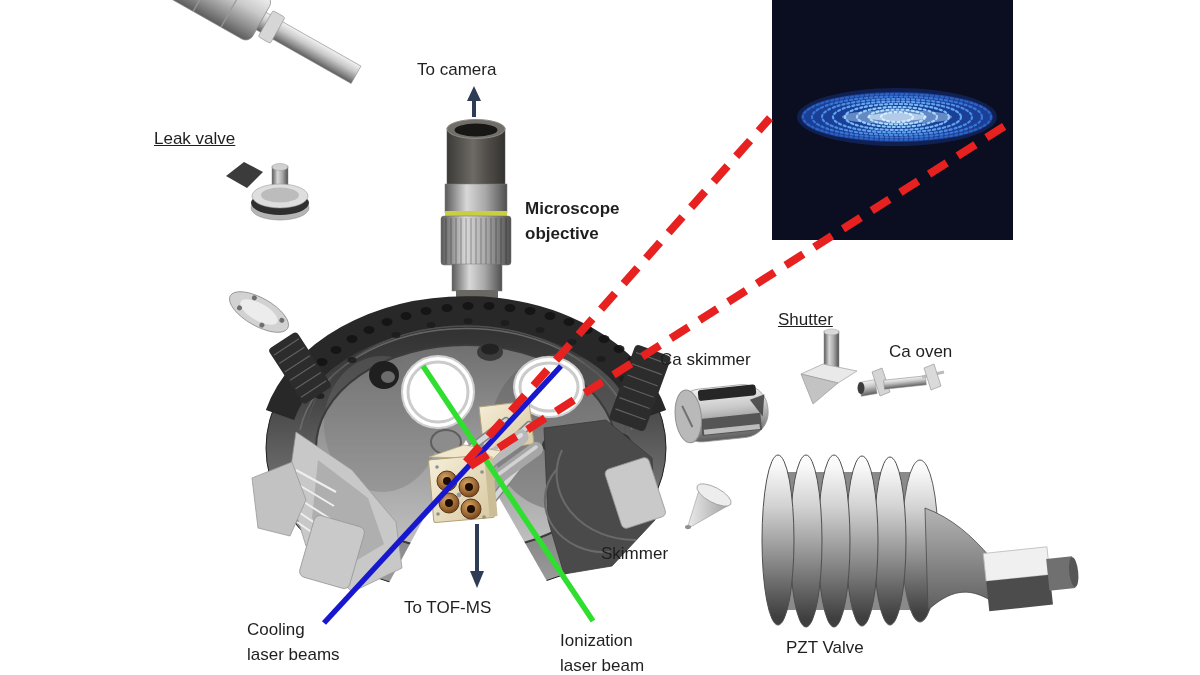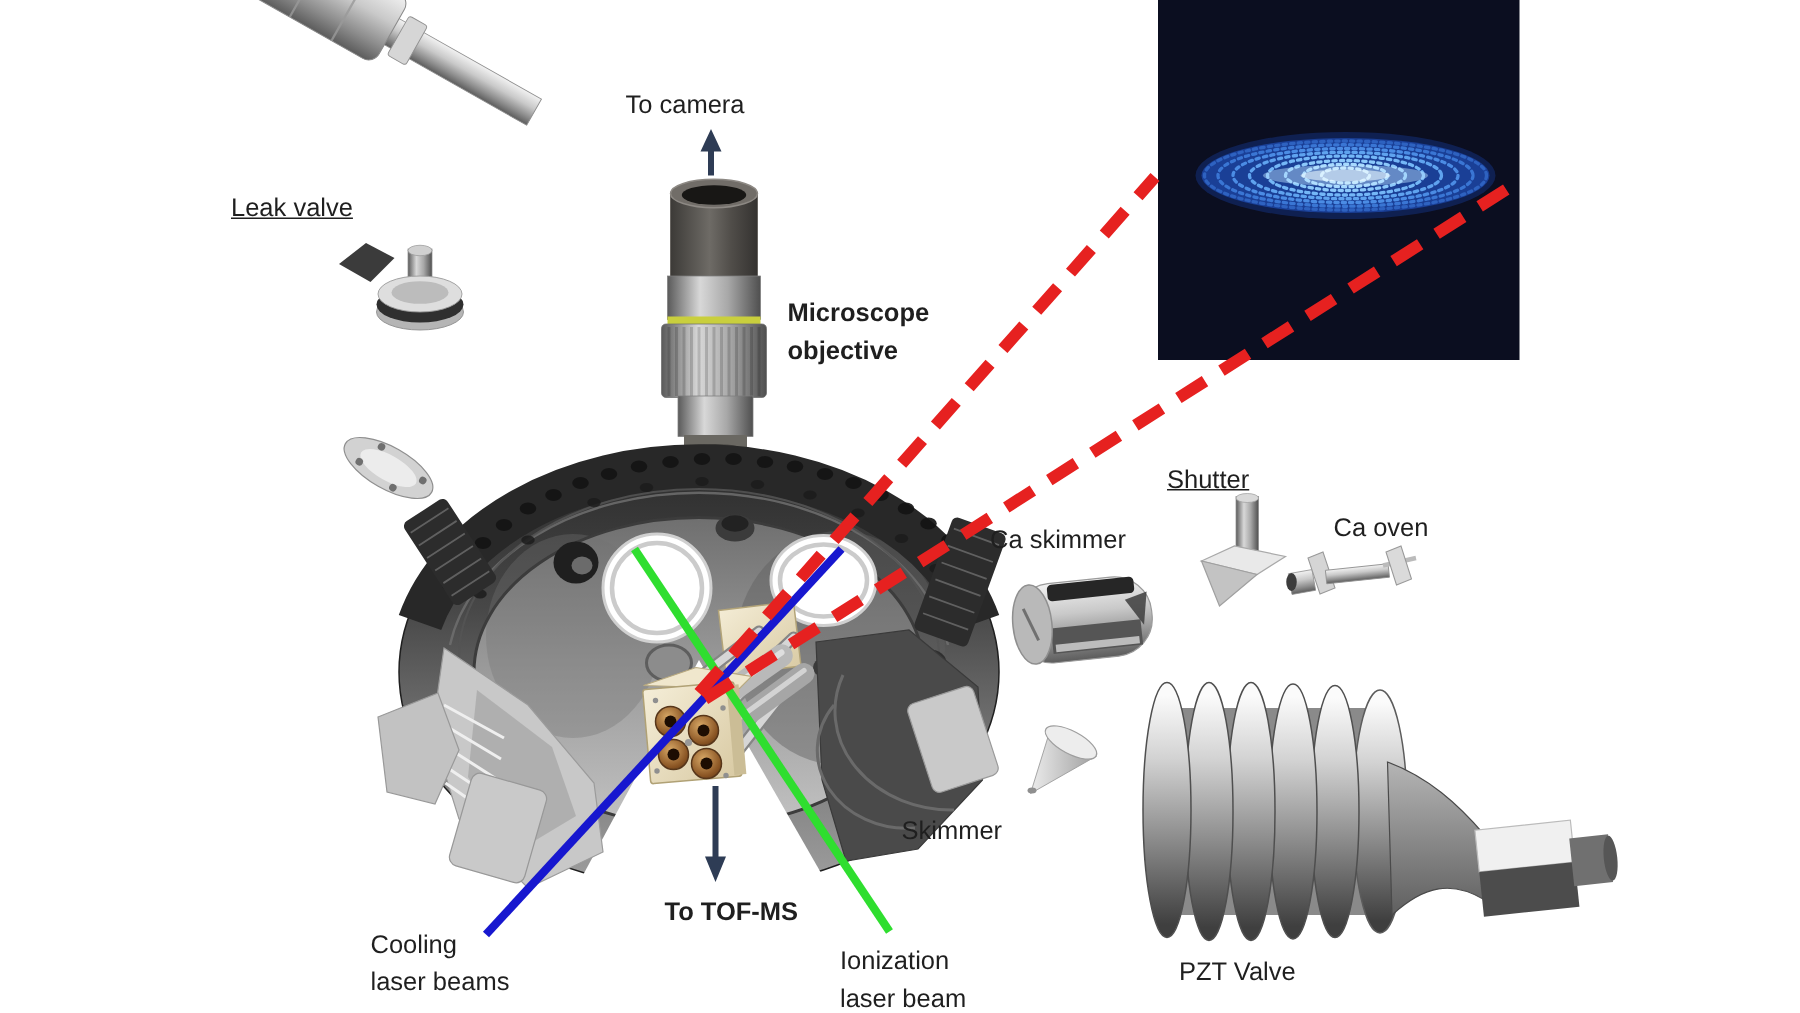--- a/index.html
+++ b/index.html
@@ -10,21 +10,21 @@
        white-space:nowrap;}
   .lbl span{display:block;}
   #lbl-to-camera{left:417px;top:57px;}
   #lbl-microscope{left:525px;top:196px;font-weight:bold;}
   #lbl-leak-valve{left:154px;top:126px;text-decoration:underline;}
   #lbl-ca-skimmer{left:660px;top:347px;}
   #lbl-shutter{left:778px;top:307px;text-decoration:underline;}
   #lbl-ca-oven{left:869px;top:339px;margin-left:20px;}
   #lbl-skimmer{left:601px;top:541px;}
   #lbl-pzt-valve{left:786px;top:635px;}
-  #lbl-to-tof-ms{left:443px;top:595px;font-weight:bold;}
+  #lbl-to-tof-ms{left:404px;top:595px;}
   #lbl-cooling{left:247px;top:617px;}
   #lbl-ionization{left:560px;top:628px;}
   .beam-cool{stroke:var(--laser-cooling,#1717cf);}
   .beam-ion{stroke:var(--laser-ionization,#2fde2f);}
   .callout{stroke:var(--callout-red,#e62120);}
   .navy-stroke{stroke:var(--arrow-navy,#2e3c55);}
   .navy-fill{fill:var(--arrow-navy,#2e3c55);}
   .inset-bg{fill:var(--inset-bg,#0b0e20);}
 </style>
 </head>

